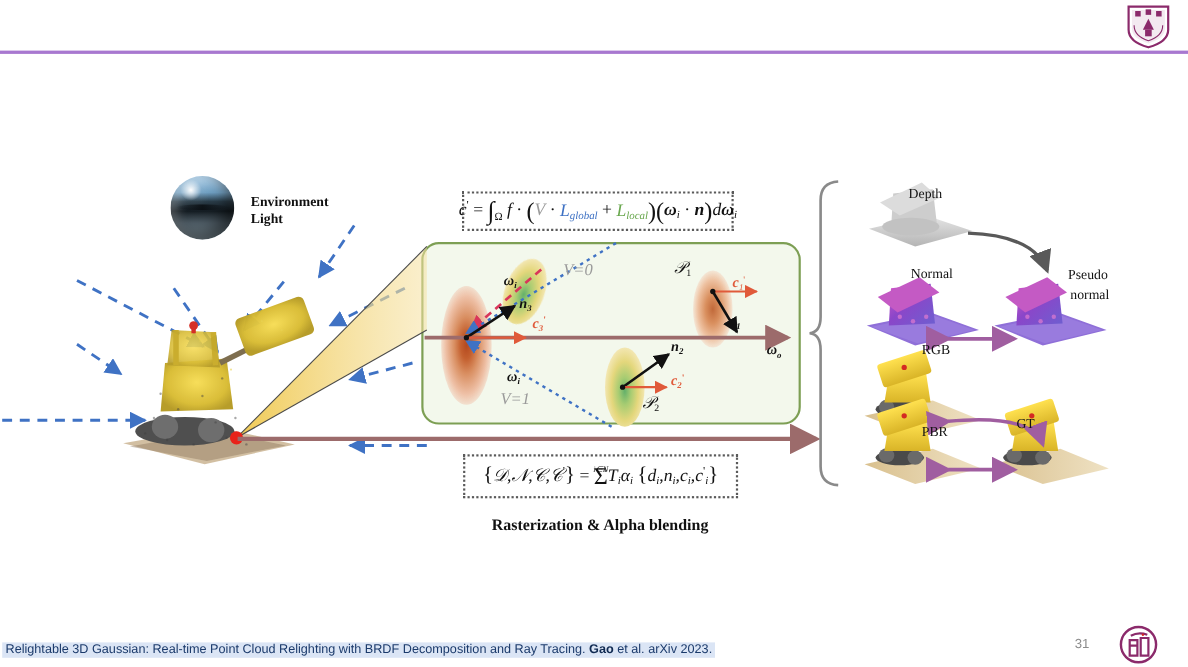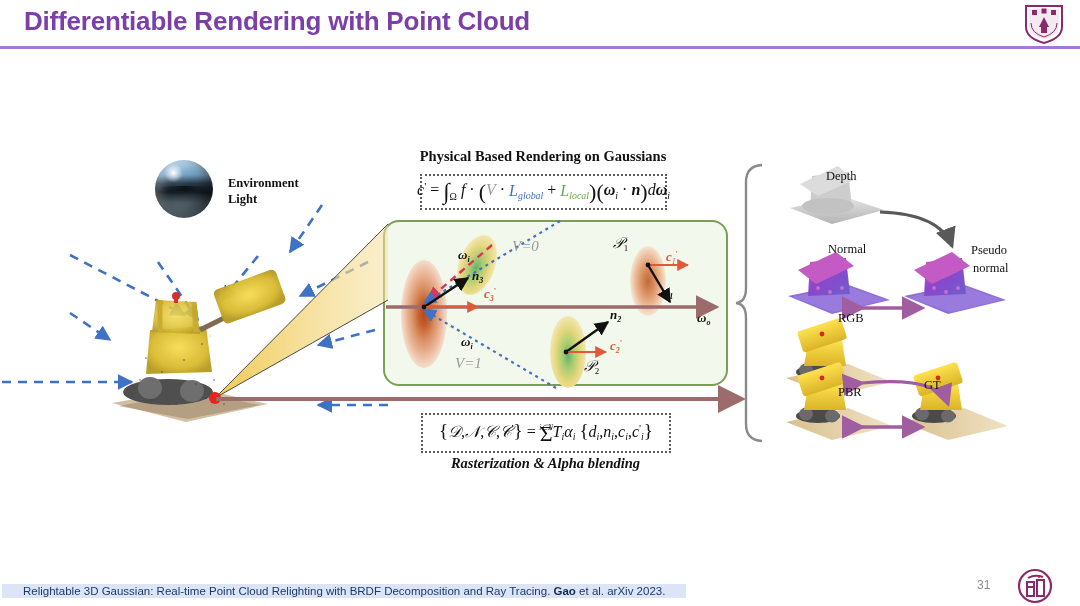--- a/index.html
+++ b/index.html
@@ -19,21 +19,21 @@
   .title-rule{
     position:absolute;left:0;top:46px;width:1080px;height:3px;
     background:#a878d0;
   }
   .crest{position:absolute;right:14px;top:3px;width:44px;height:42px;}
 
   
   .footer-ref{
     position:absolute;left:2px;top:584px;
     background:#dbe5f5;color:#1b3a6b;
-    font-size:11.5px;padding:1px 21px;white-space:nowrap;
+    font-size:11.5px;padding:1px 3px;white-space:nowrap;
   }
   .footer-ref b{font-weight:bold;color:#102a52;}
   .page-num{
     position:absolute;left:977px;top:578px;
     font-size:12px;color:#8c8c8c;
   }
   .footer-logo{position:absolute;left:1017px;top:568px;width:36px;height:36px;}
 
   
   .lbl{position:absolute;font-family:"Liberation Serif",serif;color:#111;white-space:nowrap;}
@@ -63,22 +63,22 @@
   }
   .formula-box{
     position:absolute;box-sizing:border-box;
     border:2px dotted #5a5a5a;background:#fff;
     display:flex;align-items:center;justify-content:center;
     font-family:"Liberation Serif",serif;color:#111;
   }
   #pbr-formula{left:420px;top:174px;width:247px;height:36px;}
   #raster-formula{left:421px;top:413px;width:250px;height:40px;}
   .raster-heading{
-    position:absolute;left:398px;top:455px;width:295px;text-align:center;
-    font-family:"Liberation Serif",serif;font-weight:bold;font-size:14.5px;color:#111;font-style:italic;
+    position:absolute;left:398px;top:470px;width:295px;text-align:center;
+    font-family:"Liberation Serif",serif;font-weight:bold;font-size:14.5px;color:#111;
   }
   .math{font-size:16px;line-height:1;white-space:nowrap;}
   .math i{font-style:italic;}
   .itl{font-style:italic;}
   .sub{font-size:0.62em;vertical-align:-0.32em;font-style:italic;}
   .supp{font-size:0.7em;vertical-align:0.45em;}
   .intg{font-size:23px;vertical-align:-0.16em;font-style:italic;}
   .bigparen{font-size:22px;vertical-align:-0.18em;}
   .cV{color:#9a9a9a;font-style:italic;}
   .cG{color:#3f72c4;font-style:italic;}
@@ -111,41 +111,39 @@
   .svg-layer{position:absolute;left:0;top:0;width:1080px;height:606px;pointer-events:none;}
   .render-label{
     position:absolute;font-family:"Liberation Serif",serif;font-size:12.5px;color:#111;white-space:nowrap;
   }
 </style>
 </head>
 <body>
 
 <div class="slide">
 
-  <div class="title">Differentiable Rendering with Point Cloud</div>
   <div class="title-rule"></div>
 
   <svg class="crest" viewBox="0 0 44 42">
     <path d="M4 3 H40 V24 Q40 35 22 40 Q4 35 4 24 Z" fill="#ffffff" stroke="#8b2a6b" stroke-width="2"></path>
     <path d="M7 6 H37 V23 Q37 32 22 36.5 Q7 32 7 23 Z" fill="#8b2a6b" opacity="0.10"></path>
     <rect x="10" y="7" width="5" height="5" fill="#8b2a6b"></rect>
     <rect x="19.5" y="5.5" width="5" height="5" fill="#8b2a6b"></rect>
     <rect x="29" y="7" width="5" height="5" fill="#8b2a6b"></rect>
     <path d="M22 14 L27 24 H17 Z" fill="#8b2a6b"></path>
     <rect x="19" y="24" width="6" height="6" fill="#8b2a6b"></rect>
     <path d="M9 20 Q9 30 22 34 Q35 30 35 20" fill="none" stroke="#8b2a6b" stroke-width="1"></path>
   </svg>
 
   <div class="env-sphere"></div>
   <div class="env-label">
     <div>Environment</div>
     <div>Light</div>
   </div>
 
-  <div class="pbr-heading">Physical Based Rendering on Gaussians</div>
   <div class="raster-heading">Rasterization &amp; Alpha blending</div>
 
   <div class="formula-box" id="pbr-formula">
     <span class="math">
       <i>c</i><span class="supp">'</span>&nbsp;=&nbsp;<span class="intg">∫</span><span class="sub" style="vertical-align:-0.5em;font-style:normal;">Ω</span>&nbsp;<i>f</i>&nbsp;·&nbsp;<span class="bigparen">(</span><span class="cV">V</span>&nbsp;·&nbsp;<span class="cG">L<span class="sub">global</span></span>&nbsp;+&nbsp;<span class="cL">L<span class="sub">local</span></span><span class="bigparen">)</span><span class="bigparen">(</span><b class="itl">ω</b><span class="sub">i</span>&nbsp;·&nbsp;<b class="itl">n</b><span class="bigparen">)</span><i>d</i><b class="itl">ω</b><span class="sub">i</span>
     </span>
   </div>
 
   <div class="formula-box" id="raster-formula">
     <span class="math">

